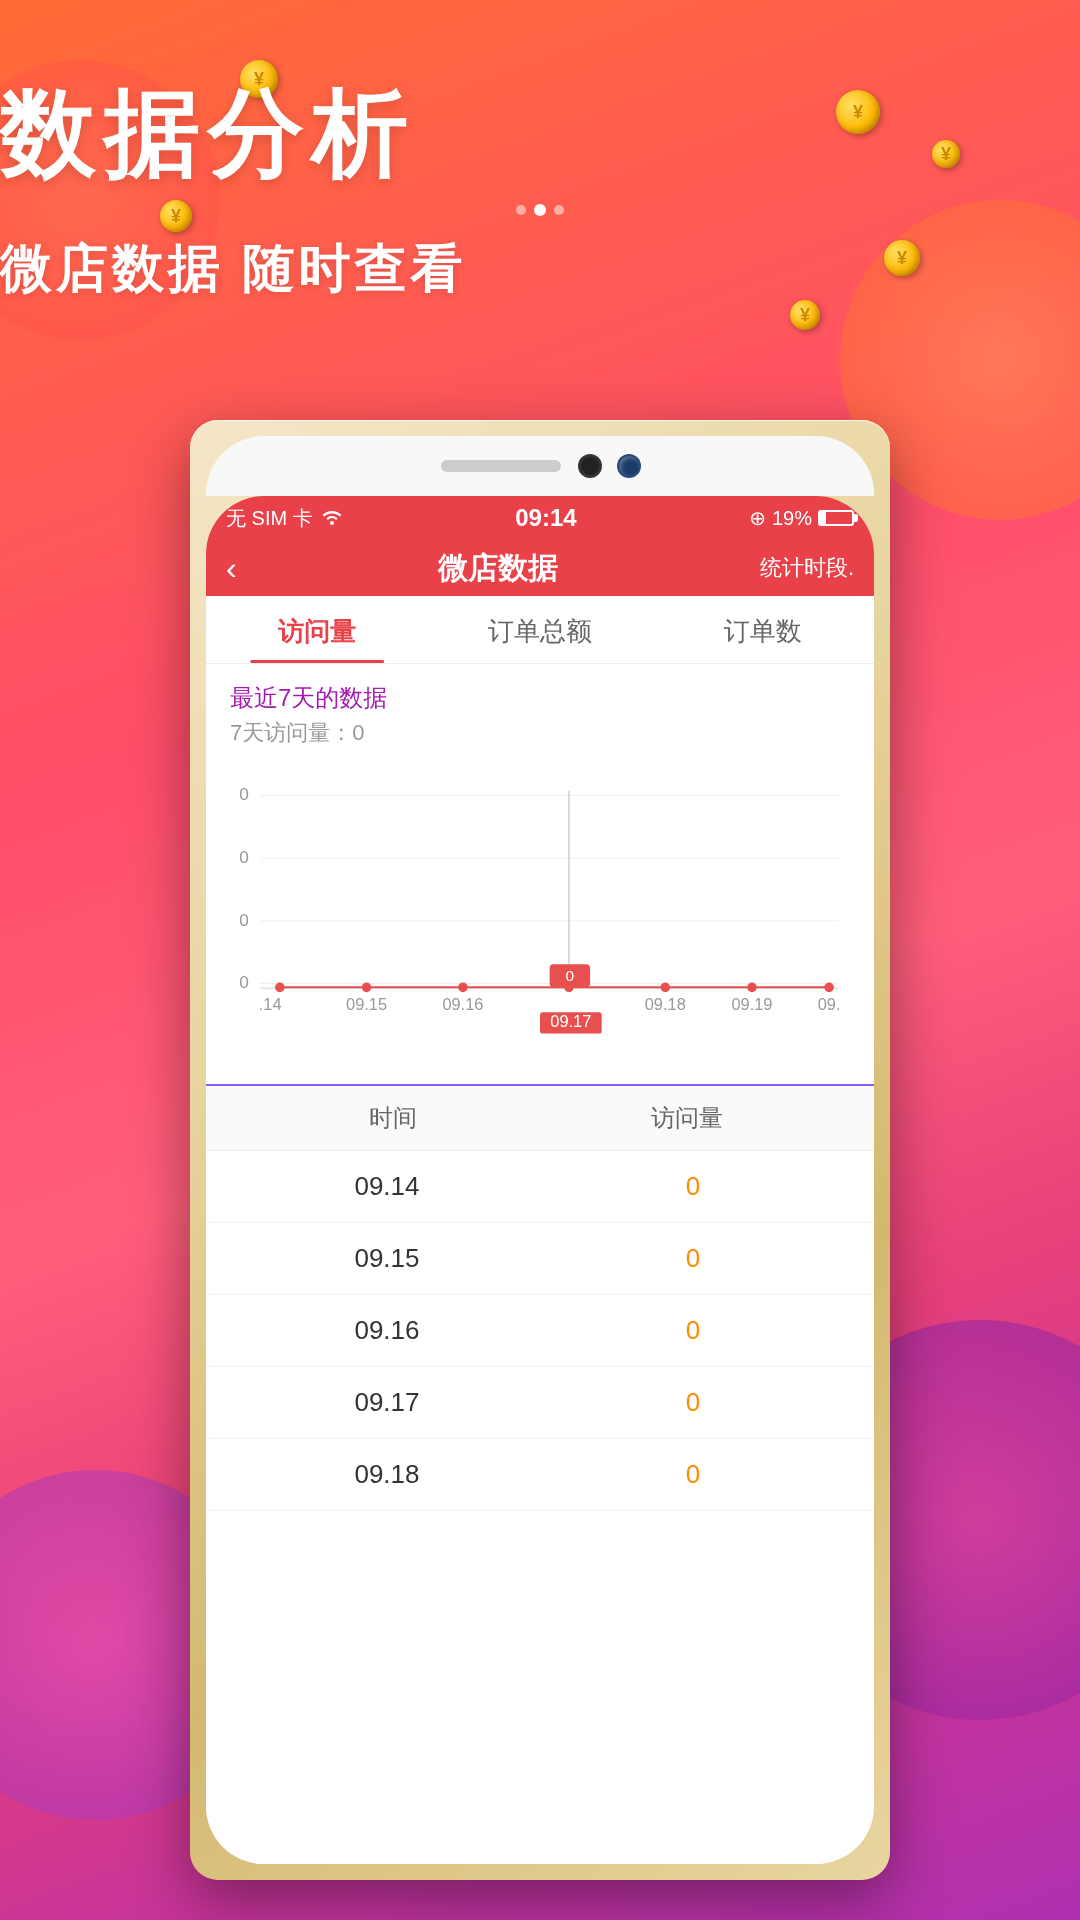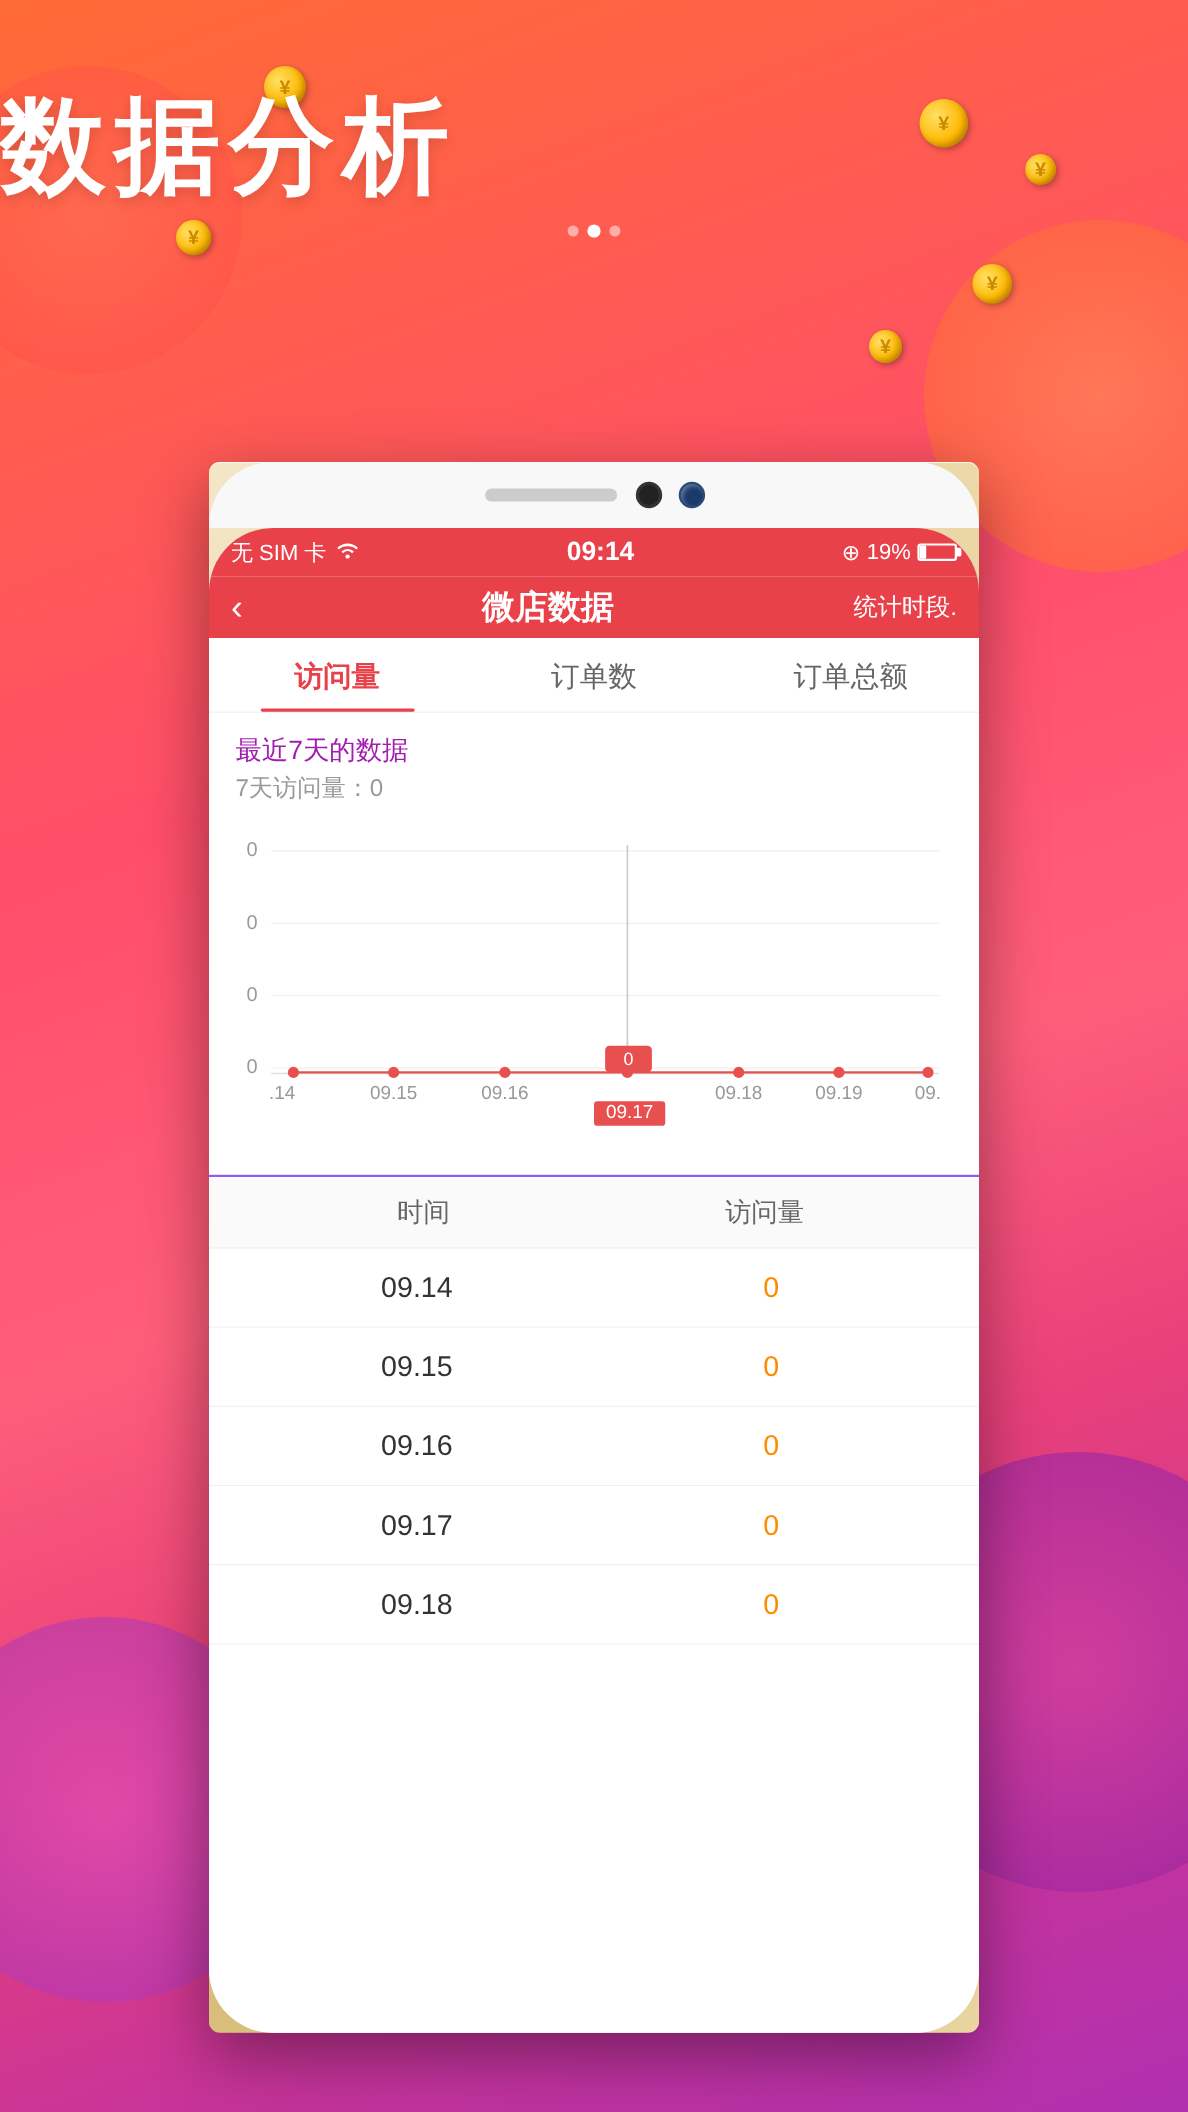--- a/index.html
+++ b/index.html
@@ -121,22 +121,22 @@
       position: absolute;
       top: 420px;
       left: 50%;
       transform: translateX(-50%);
       width: 700px;
       z-index: 20;
     }
 
     .phone-outer {
       background: linear-gradient(145deg, #f5e6c8, #e8d5a0, #d4b870, #e8d5a0);
-      border-radius: 10px;
-      padding: 0;
+      border-radius: 28px;
+      padding: 16px;
       box-shadow: 0 20px 60px rgba(0,0,0,0.4), inset 0 1px 0 rgba(255,255,255,0.8);
     }
 
     .phone-inner {
       background: #f0f0f5;
       border-radius: 58px;
       overflow: hidden;
       position: relative;
     }
 
@@ -341,20 +341,21 @@
 <div class="coin coin-5"></div>
 <div class="coin coin-6"></div>
 
 <div class="hero">
   <div class="hero-title">数据分析</div>
   <div class="hero-dots">
     <div class="dot"></div>
     <div class="dot active"></div>
     <div class="dot"></div>
   </div>
+  <div class="hero-subtitle">微店数据 随时查看</div>
 </div>
 
 <div class="phone-wrapper">
   <div class="phone-outer">
 
     <div class="phone-top-bar">
       <div class="speaker-grille"></div>
       <div class="camera-dot"></div>
       <div class="camera-dot-2"></div>
     </div>
@@ -384,24 +385,24 @@
         <span class="nav-back">‹</span>
         <span class="nav-title">微店数据</span>
         <span class="nav-action">统计时段.</span>
       </div>
 
       <div class="tab-bar">
         <div class="tab-item active">
           <span>访问量</span>
         </div>
         <div class="tab-item">
+          <span>订单总额</span>
+        </div>
+        <div class="tab-item">
           <span>订单数</span>
-        </div>
-        <div class="tab-item">
-          <span>订单总额</span>
         </div>
       </div>
 
       <div class="content">
 
         <div class="chart-header">
           <div class="chart-title">最近7天的数据</div>
           <div class="chart-subtitle">7天访问量：0</div>
         </div>
 

